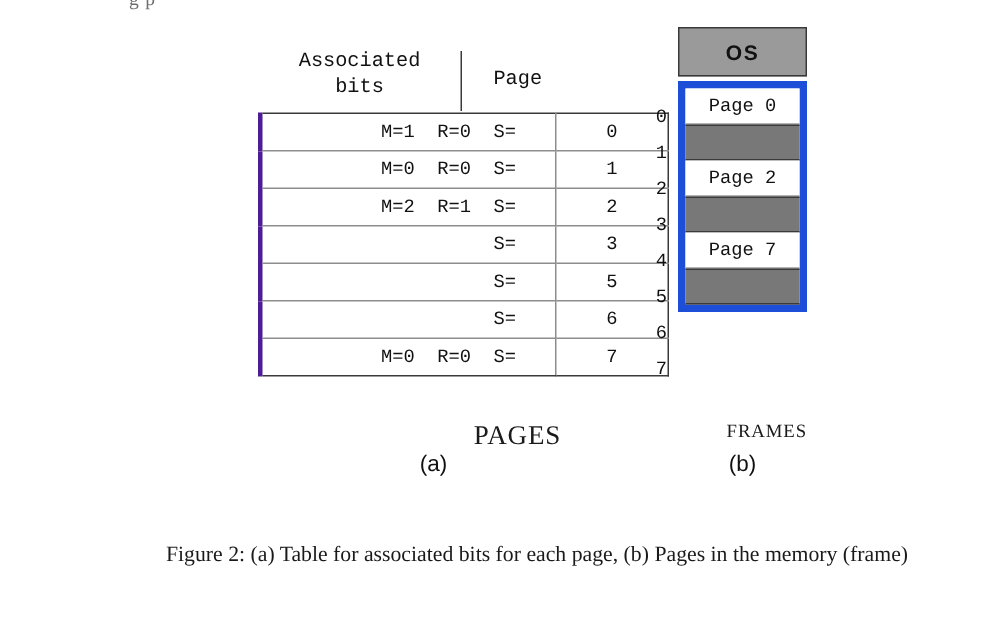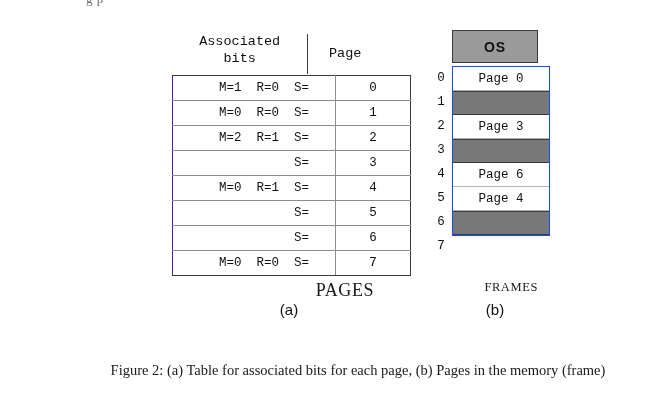--- a/index.html
+++ b/index.html
@@ -82,21 +82,21 @@
     white-space: pre;
   }
   .bits-table td.page {
     width: 74px;
     text-align: center;
   }
   
   .bits-table { border: 1px solid #3a3a3a; }
   .bits-table tr:first-child td { border-top: 1px solid #3a3a3a; }
   .bits-table tr:last-child td  { border-bottom: 1px solid #3a3a3a; }
-  .bits-table td:first-child { border-left: 1px solid #4c1d95; }
+  .bits-table td:first-child { border-left: 3px solid #4c1d95; padding-left: 33px; }
   .bits-table td:last-child  { border-right: 1px solid #3a3a3a; }
 
   .pages-caption {
     position: absolute;
     left: 308px;
     top: 280px;
     width: 74px;
     text-align: center;
     font-family: "Liberation Serif", "DejaVu Serif", serif;
     font-size: 18px;
@@ -112,41 +112,41 @@
     text-align: center;
     width: 60px;
   }
   #sublabel-a { left: 259px; top: 301px; }
   #sublabel-b { left: 465px; top: 301px; }
 
   
   #panel-b {
     position: absolute;
     left: 452px;
-    top: 30px;
+    top: 18px;
     width: 86px;
   }
   .os-cell {
     width: 86px;
     height: 33px;
     box-sizing: border-box;
     border: 1px solid #3a3a3a;
     display: flex;
     align-items: center;
     justify-content: center;
     font-family: "Liberation Sans", "DejaVu Sans", sans-serif;
     font-weight: bold;
     font-size: 14px;
     letter-spacing: 1px;
     color: #111;
   }
   .frames-stack {
     margin-top: 3px;
-    border: 1px solid #1d4ed8;
-    width: 98px;
+    border: 5px solid #1d4ed8;
+    width: 86px;
     box-sizing: border-box;
   }
   .frame-cell {
     height: 24px;
     box-sizing: border-box;
     display: flex;
     align-items: center;
     justify-content: center;
     font-family: "Liberation Mono", "DejaVu Sans Mono", monospace;
     font-size: 12.5px;
@@ -229,24 +229,20 @@
         <td class="bits">M=0  R=0  S=</td>
         <td class="page">1</td>
       </tr>
       <tr>
         <td class="bits">M=2  R=1  S=</td>
         <td class="page">2</td>
       </tr>
       <tr>
         <td class="bits">S=</td>
         <td class="page">3</td>
-      </tr>
-      <tr>
-        <td class="bits">M=0  R=1  S=</td>
-        <td class="page">4</td>
       </tr>
       <tr>
         <td class="bits">S=</td>
         <td class="page">5</td>
       </tr>
       <tr>
         <td class="bits">S=</td>
         <td class="page">6</td>
       </tr>
       <tr>
@@ -269,24 +265,23 @@
   <div class="frame-index">5</div>
   <div class="frame-index">6</div>
   <div class="frame-index">7</div>
 </div>
 
 <div id="panel-b">
   <div class="os-cell" style="background: rgb(154, 154, 154);">OS</div>
   <div class="frames-stack">
     <div class="frame-cell" style="background: rgb(255, 255, 255);">Page 0</div>
     <div class="frame-cell empty" style="background: rgb(120, 120, 120);"></div>
-    <div class="frame-cell" style="background: rgb(255, 255, 255);">Page 3</div>
+    <div class="frame-cell" style="background: rgb(255, 255, 255);">Page 2</div>
     <div class="frame-cell empty" style="background: rgb(120, 120, 120);"></div>
-    <div class="frame-cell" style="background: rgb(255, 255, 255);">Page 6</div>
-    <div class="frame-cell" style="background: rgb(255, 255, 255);">Page 4</div>
+    <div class="frame-cell" style="background: rgb(255, 255, 255);">Page 7</div>
     <div class="frame-cell empty" style="background: rgb(120, 120, 120);"></div>
   </div>
 </div>
 
 <div class="frames-caption">FRAMES</div>
 <div class="sublabel" id="sublabel-b">(b)</div>
 
 <div id="figure-caption">Figure 2: (a) Table for associated bits for each page, (b) Pages in the memory (frame)</div>
 
 </body></html>

